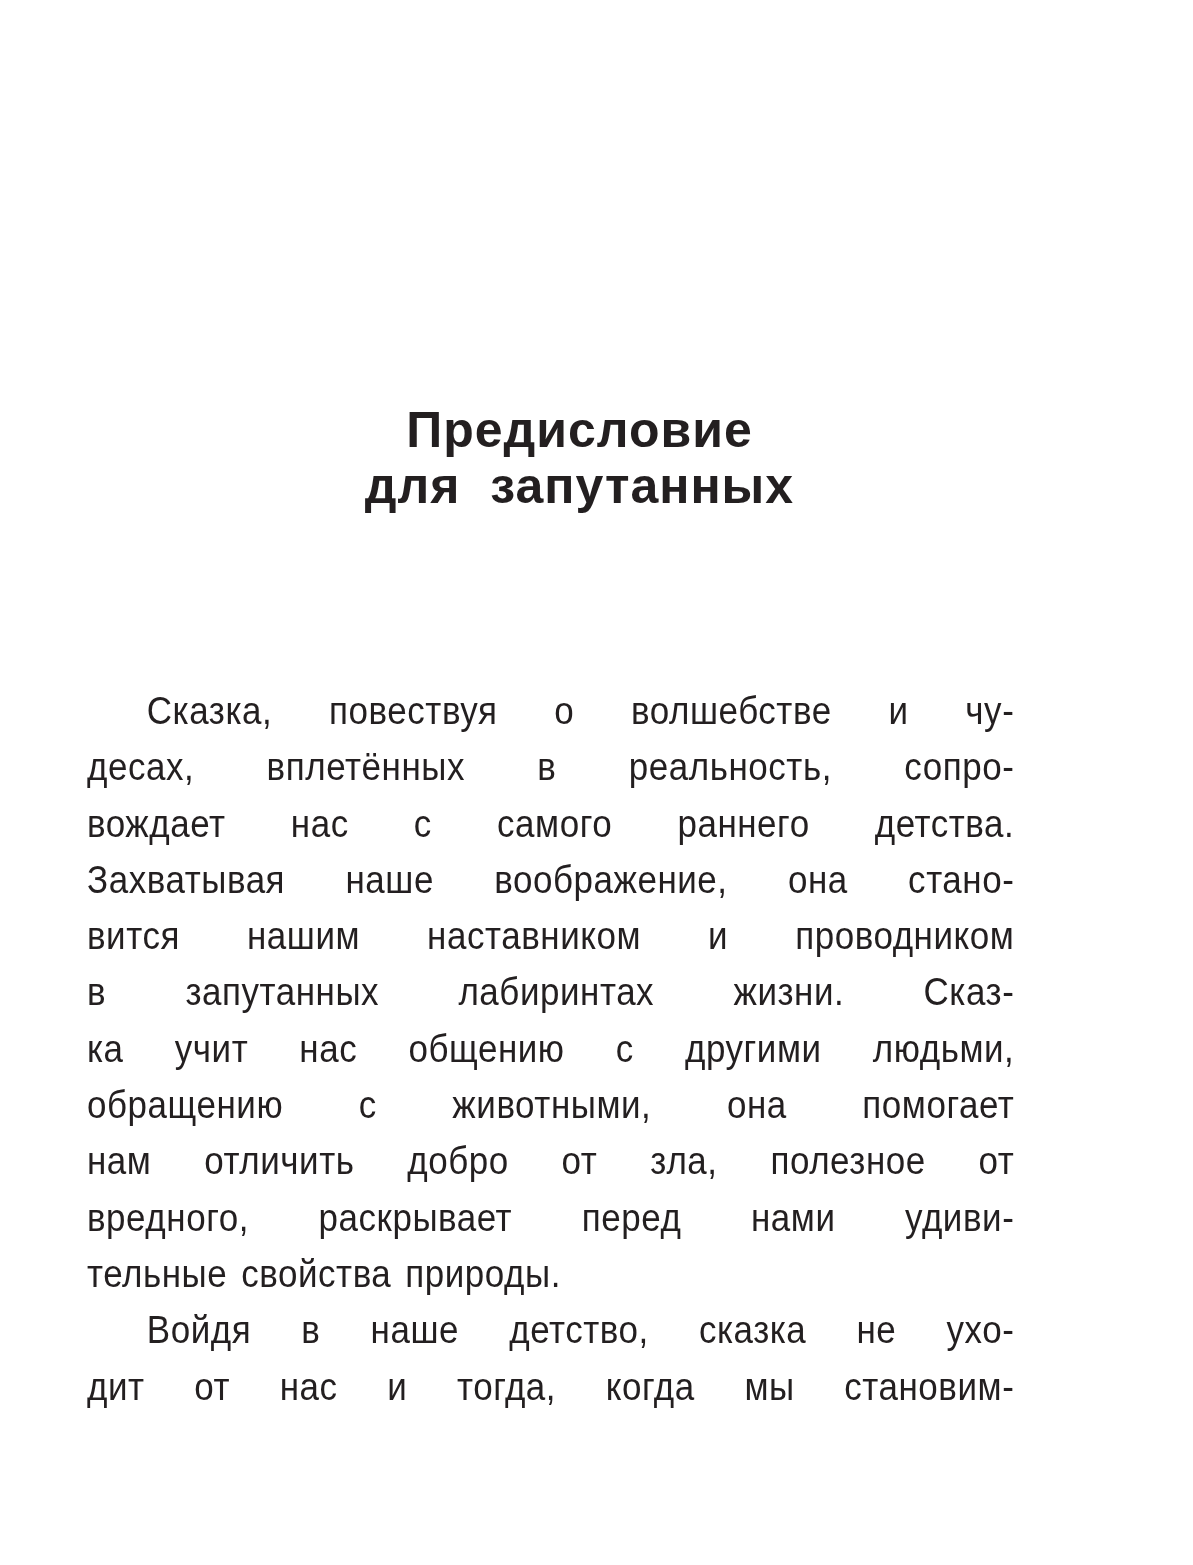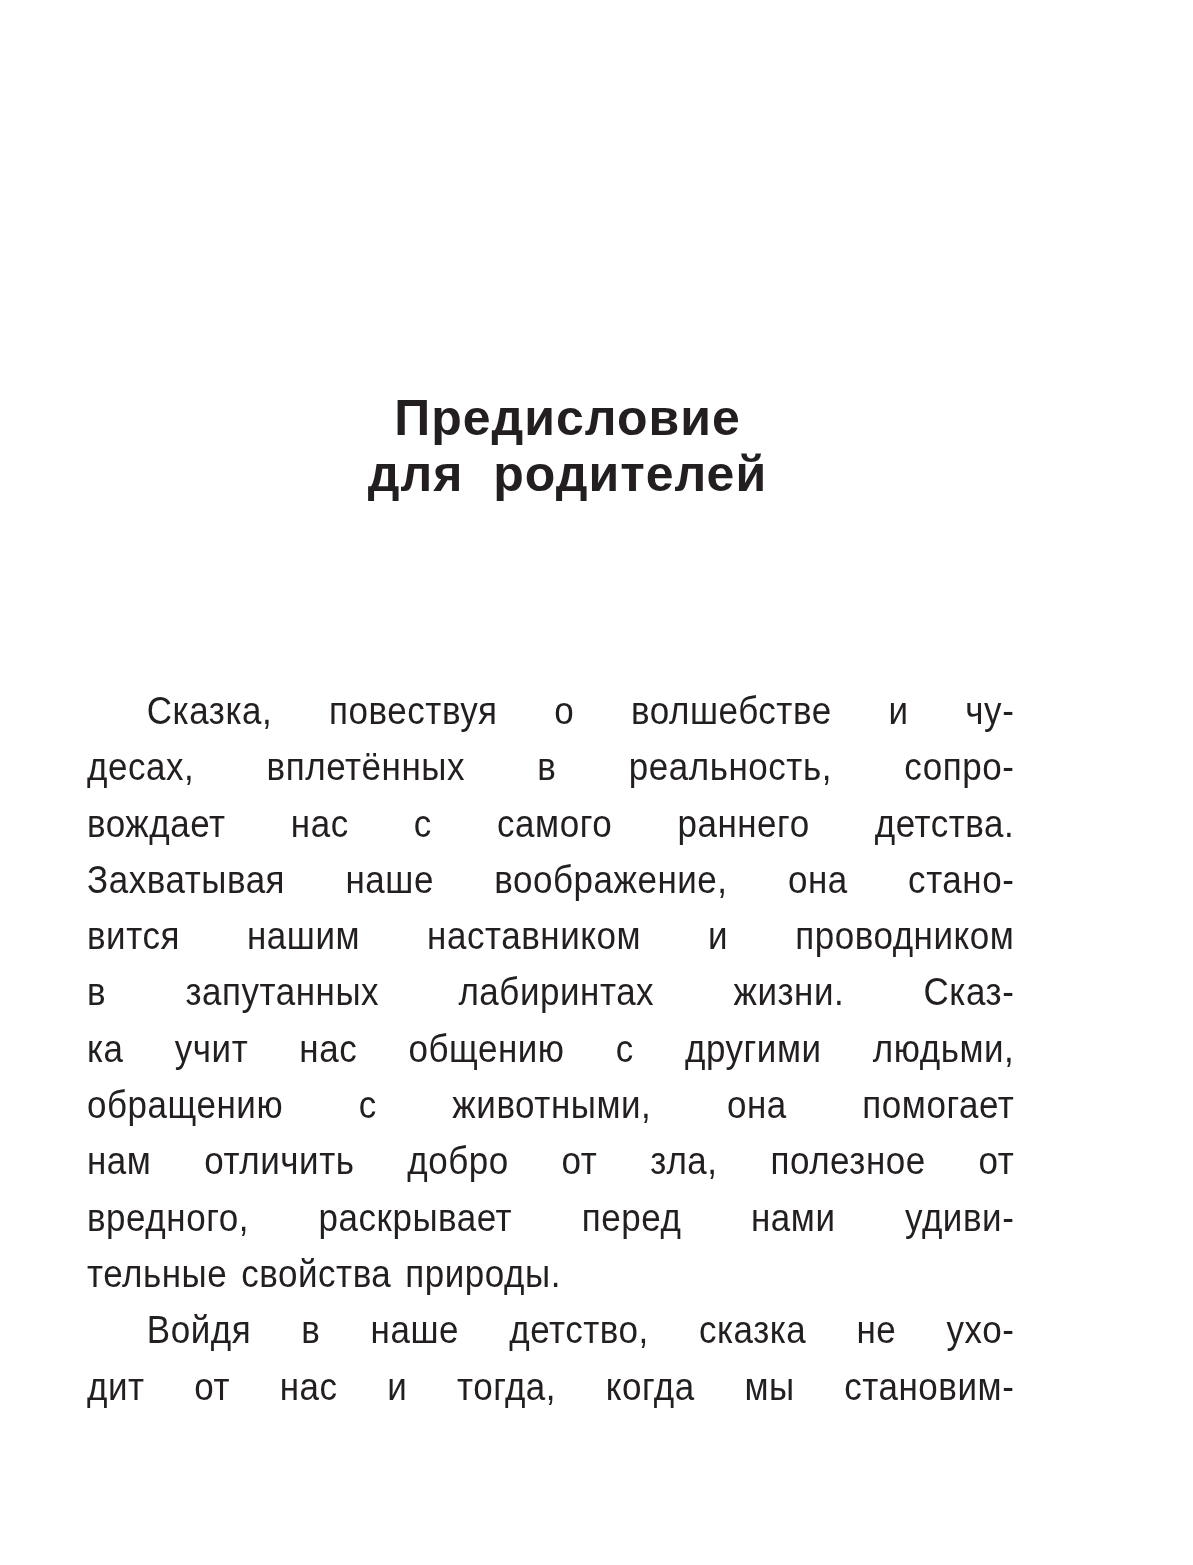--- a/index.html
+++ b/index.html
@@ -68,23 +68,23 @@
     }
     .line.last {
       text-align-last: left;
     }
   </style>
 </head>
 <body>
 
 <div class="page">
 
-  <h1 class="title-block" style="margin:4px;">
+  <h1 class="title-block" style="margin:16px;">
     <span class="title-line">Предисловие</span>
-    <span class="title-line">для  родителей</span>
+    <span class="title-line">для  запутанных</span>
   </h1>
 
   <div class="body-text">
     <div>
       <span class="line indent">Сказка, повествуя о волшебстве и чу-</span>
       <span class="line">десах, вплетённых в реальность, сопро-</span>
       <span class="line">вождает нас с самого раннего детства.</span>
       <span class="line">Захватывая наше воображение, она стано-</span>
       <span class="line">вится нашим наставником и проводником</span>
       <span class="line">в запутанных лабиринтах жизни. Сказ-</span>

